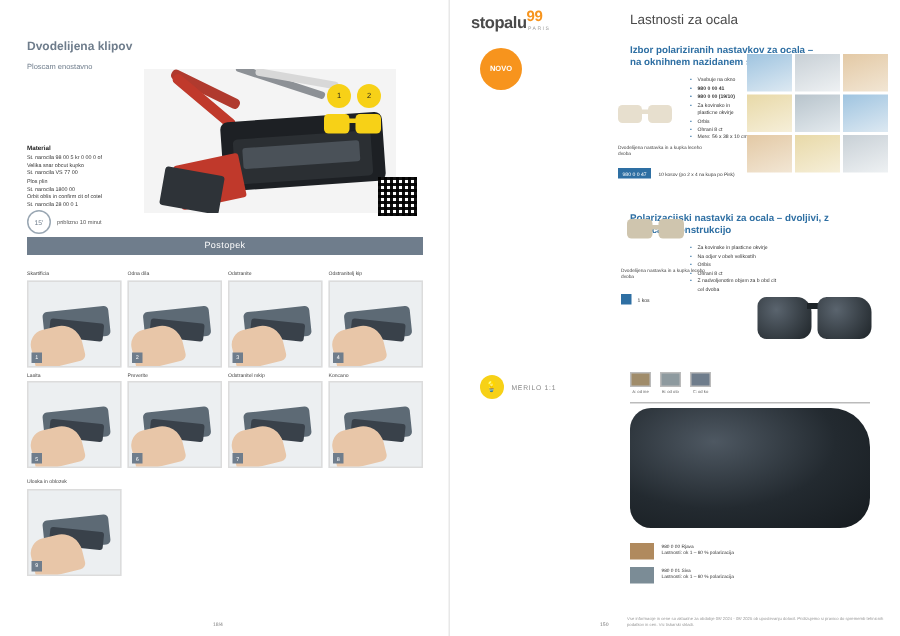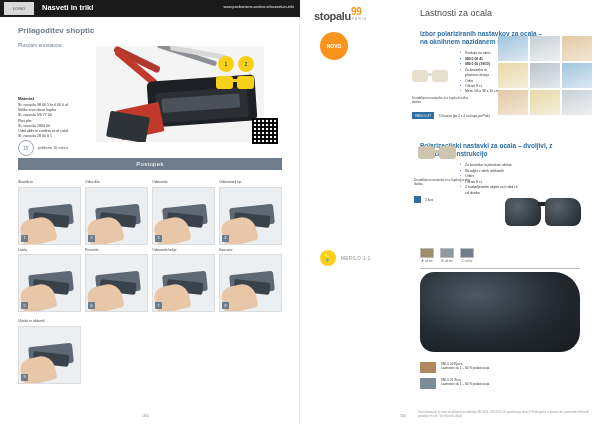--- a/index.html
+++ b/index.html
@@ -351,27 +351,22 @@
   }
   .rp-pnum { position:absolute; left: 100px; bottom: 6px; font-size: 3.4px; color:#777; }
 </style>
 </head>
 <body>
 
 <div class="page">
 
   <div class="left-page">
 
-    <div class="topbar">
-      <div class="topbar-logo">LOGO</div>
-      <div class="topbar-title">Nasveti in triki</div>
-      <div class="topbar-url">www.poslovnicne-resitve.si/nasveti-in-triki</div>
-    </div>
-
-    <div class="lp-title">Prilagoditev shoptic</div>
+
+    <div class="lp-title">Dvodelijena klipov</div>
     <div class="lp-sub">Ploscam enostavno</div>
 
     <div class="tool-photo">
       <div class="tp-bg"></div>
       <div class="tp-plier"></div>
       <div class="tp-plier2"></div>
       <div class="tp-driver"></div>
       <div class="tp-driver2"></div>
       <div class="tp-case"></div>
       <div class="tp-glasses"></div>

